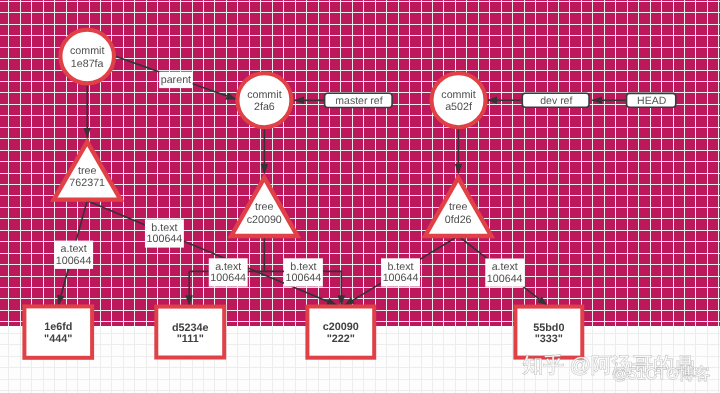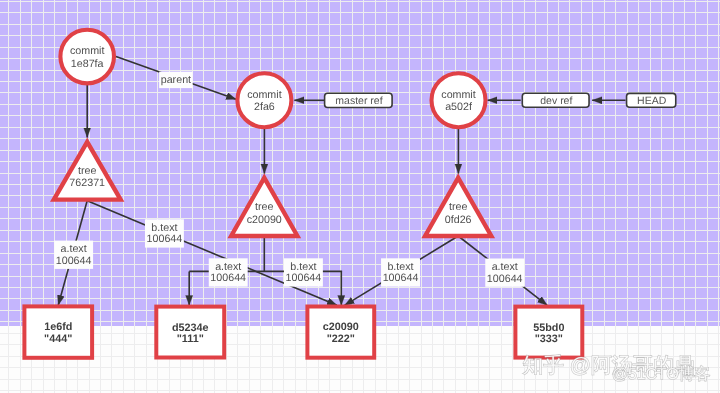--- a/index.html
+++ b/index.html
@@ -1,19 +1,19 @@
 <!DOCTYPE html>
 <html><head>
 <meta charset="utf-8">
 <style>
   html,body{margin:0;padding:0;}
   body{width:720px;height:393px;overflow:hidden;background:#fdfdfd;
        font-family:"Liberation Sans", sans-serif;
        -webkit-font-smoothing:antialiased;text-rendering:geometricPrecision;}
-  #canvas{position:relative;width:720px;height:326px;background:#c4b5fd;}
+  #canvas{position:relative;width:720px;height:326px;background:#be185d;}
   text{-webkit-font-smoothing:antialiased;}
   #diagram{transform:translateZ(0);}
   svg{position:absolute;left:0;top:0;}
   text{font-family:"Liberation Sans",sans-serif;}
   .nodetext{font-size:10.7px;fill:#4f4f4f;text-anchor:middle;}
   .blobtext{font-size:10.8px;fill:#3f3f3f;font-weight:bold;text-anchor:middle;}
   .reftext{font-size:10.5px;fill:#555555;text-anchor:middle;}
   .edgelabel{font-size:10.7px;fill:#4f4f4f;text-anchor:middle;}
   .wm{text-anchor:start;}
 </style>

